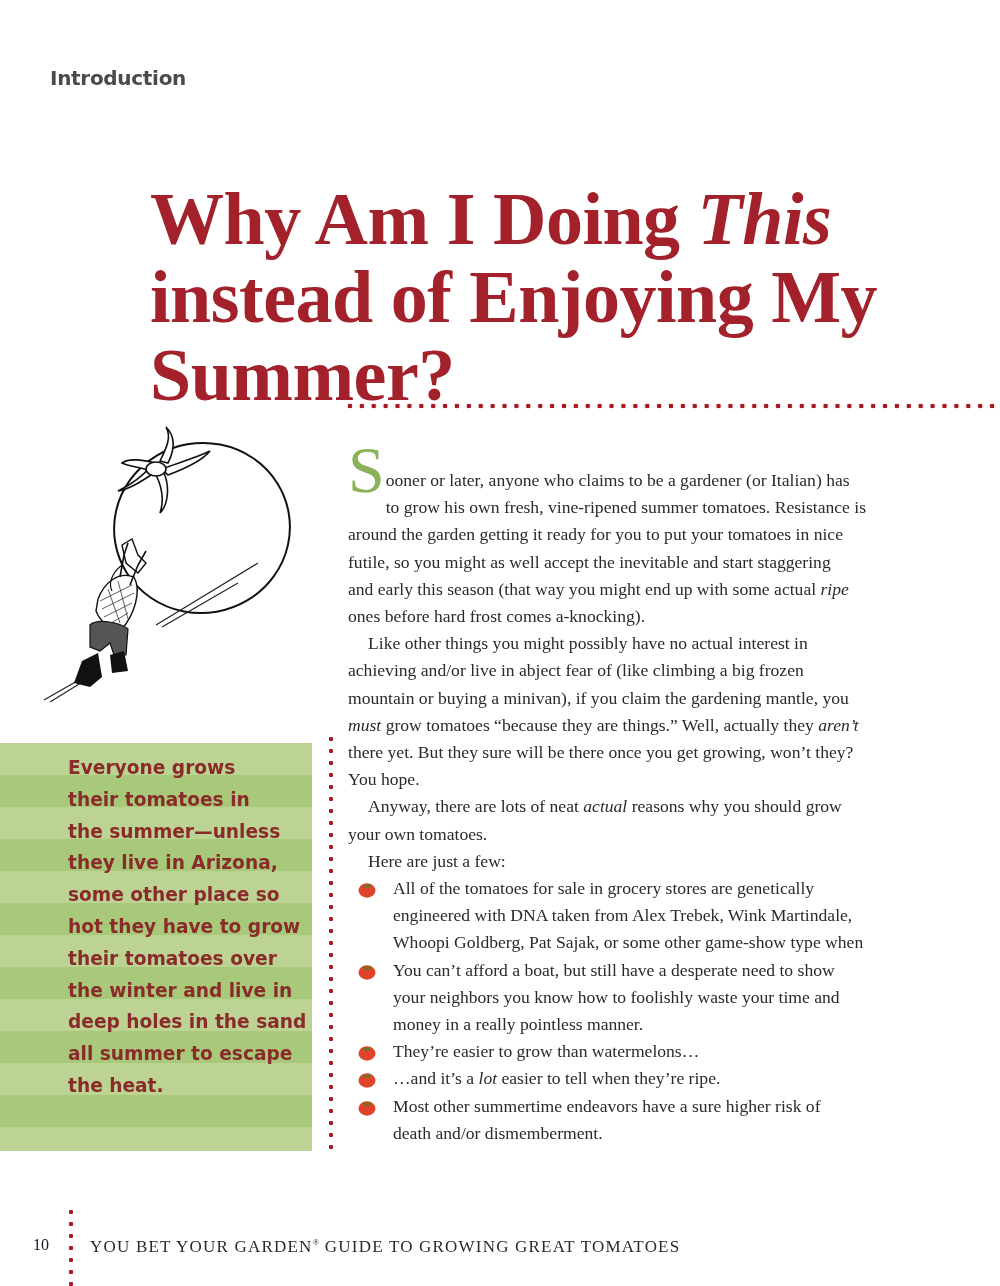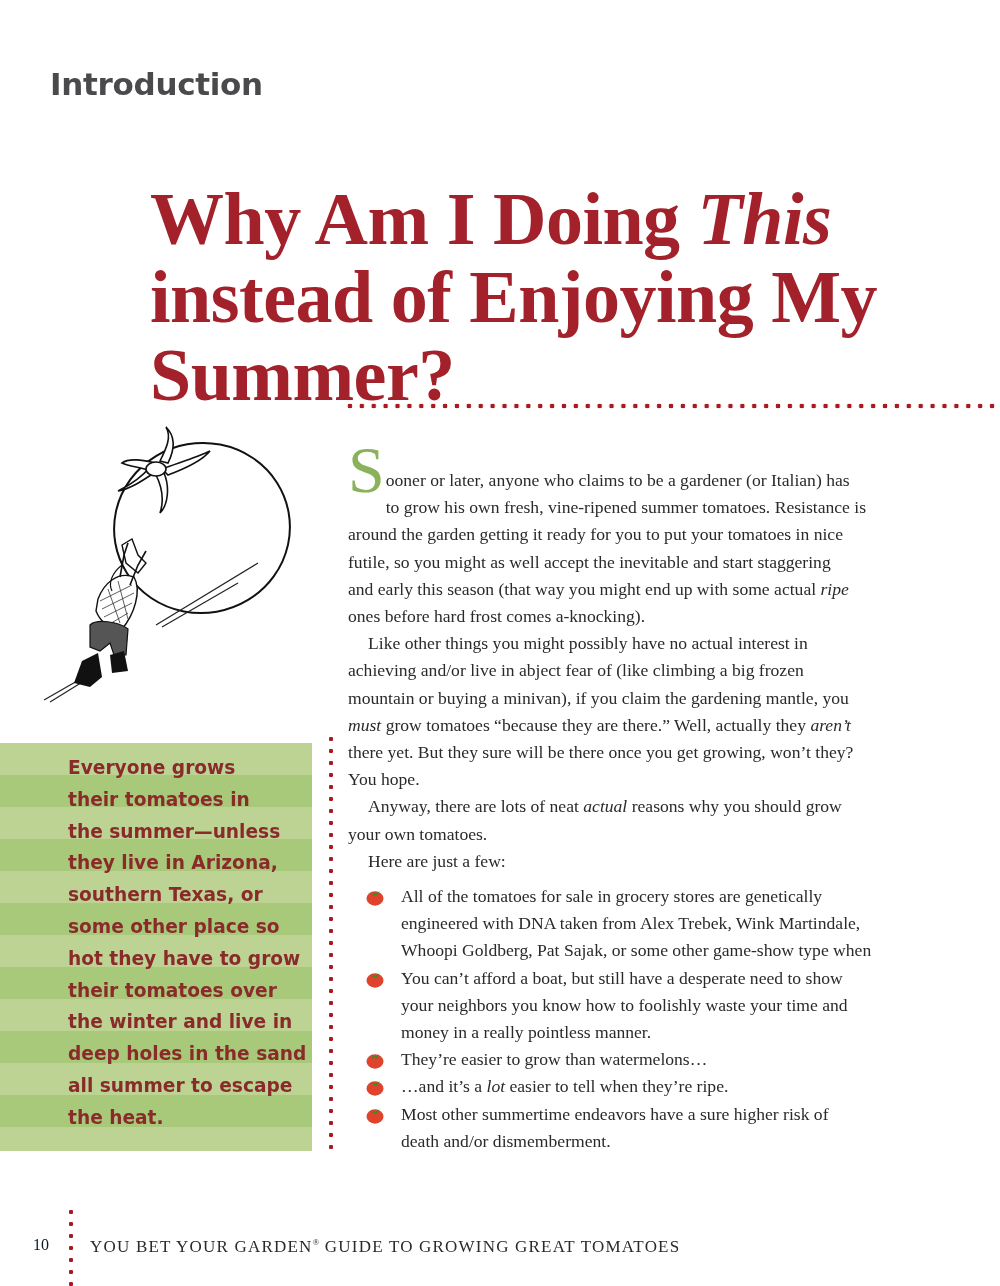--- a/index.html
+++ b/index.html
@@ -5,21 +5,21 @@
   html, body { margin: 0; padding: 0; }
   body {
     width: 1000px; height: 1286px; position: relative; overflow: hidden;
     background: #ffffff;
     font-family: "Liberation Serif", "DejaVu Serif", serif;
     color: #2a2a2a;
   }
   .section-label {
     position: absolute; left: 50px; top: 66px;
     font-family: "DejaVu Sans", "Liberation Sans", sans-serif;
-    font-weight: bold; font-size: 31px; color: #4a4a4c; letter-spacing: -0.3px;
+    font-weight: bold; font-size: 20px; color: #4a4a4c; letter-spacing: -0.3px;
   }
   .title {
     position: absolute; left: 150px; top: 180px; width: 840px;
     font-family: "Liberation Serif", "DejaVu Serif", serif;
     font-weight: bold; font-size: 74px; line-height: 78px; color: #a3212a;
     letter-spacing: -0.5px; margin: 0;
   }
   .title em { font-style: italic; margin-top: 30px; }
   .hdots {
     position: absolute; left: 344px; top: 403px; width: 656px; height: 6px;
@@ -51,21 +51,21 @@
     position: absolute; left: 348px; top: 442px; width: 590px;
     font-size: 17.6px; line-height: 27.2px; color: #2a2a2a;
   }
   .body p { margin: 0; }
   .body span.line { display: block; white-space: nowrap; }
   .dropcap {
     float: left; font-size: 66px; line-height: 52px; color: #8bb25a;
     margin: 0 1px 0 0; padding-top: 2px; font-family: "Liberation Serif", "DejaVu Serif", serif;
   }
   .first-line { display: block; padding-top: 25px; white-space: nowrap; }
-  .bullets { list-style: none; margin: 8px; padding: 0; }
+  .bullets { list-style: none; margin: 0; padding: 0; }
   .bullets li { position: relative; padding-left: 45px; }
   .bullets li .line { display: block; white-space: nowrap; }
   .tomato { position: absolute; left: 9px; top: 5px; width: 20px; height: 18px; }
   .footer-num {
     position: absolute; left: 33px; top: 1236px; font-size: 16px; color: #0f172a;
   }
   .footer-title {
     position: absolute; left: 90px; top: 1237px; font-size: 17px; letter-spacing: 1.2px; color: #2a2a2a;
   }
   .footer-title sup { font-size: 9px; vertical-align: 7px; letter-spacing: 0; }
@@ -126,21 +126,20 @@
     <path d="M84 150 C74 158, 70 168, 74 176" stroke="#111" stroke-width="1.2" fill="none"></path>
   </svg>
 </div>
 
 <div class="callout"></div>
 <div class="callout-text">
   <span>Everyone grows</span>
   <span>their tomatoes in</span>
   <span>the summer—unless</span>
   <span>they live in Arizona,</span>
-  <span>southern Texas, or</span>
   <span>some other place so</span>
   <span>hot they have to grow</span>
   <span>their tomatoes over</span>
   <span>the winter and live in</span>
   <span>deep holes in the sand</span>
   <span>all summer to escape</span>
   <span>the heat.</span>
 </div>
 
 <div class="vdots"></div>
@@ -152,21 +151,21 @@
     <span class="line">to grow his own fresh, vine-ripened summer tomatoes. Resistance is</span>
     <span class="line">around the garden getting it ready for you to put your tomatoes in nice</span>
     <span class="line">futile, so you might as well accept the inevitable and start staggering</span>
     <span class="line"><span>and early this season (that way you might end up with some actual </span><em>ripe</em></span>
     <span class="line">ones before hard frost comes a-knocking).</span>
   </p>
   <p>
     <span class="line" style="padding-left:20px">Like other things you might possibly have no actual interest in</span>
     <span class="line">achieving and/or live in abject fear of (like climbing a big frozen</span>
     <span class="line">mountain or buying a minivan), if you claim the gardening mantle, you</span>
-    <span class="line"><em>must</em><span> grow tomatoes “because they are there.” Well, actually they </span><em>aren’t</em></span>
+    <span class="line"><em>must</em><span> grow tomatoes “because they are things.” Well, actually they </span><em>aren’t</em></span>
     <span class="line">there yet. But they sure will be there once you get growing, won’t they?</span>
     <span class="line">You hope.</span>
   </p>
   <p>
     <span class="line" style="padding-left:20px"><span>Anyway, there are lots of neat </span><em>actual</em><span> reasons why you should grow</span></span>
     <span class="line">your own tomatoes.</span>
   </p>
   <p>
     <span class="line" style="padding-left:20px">Here are just a few:</span>
   </p>

